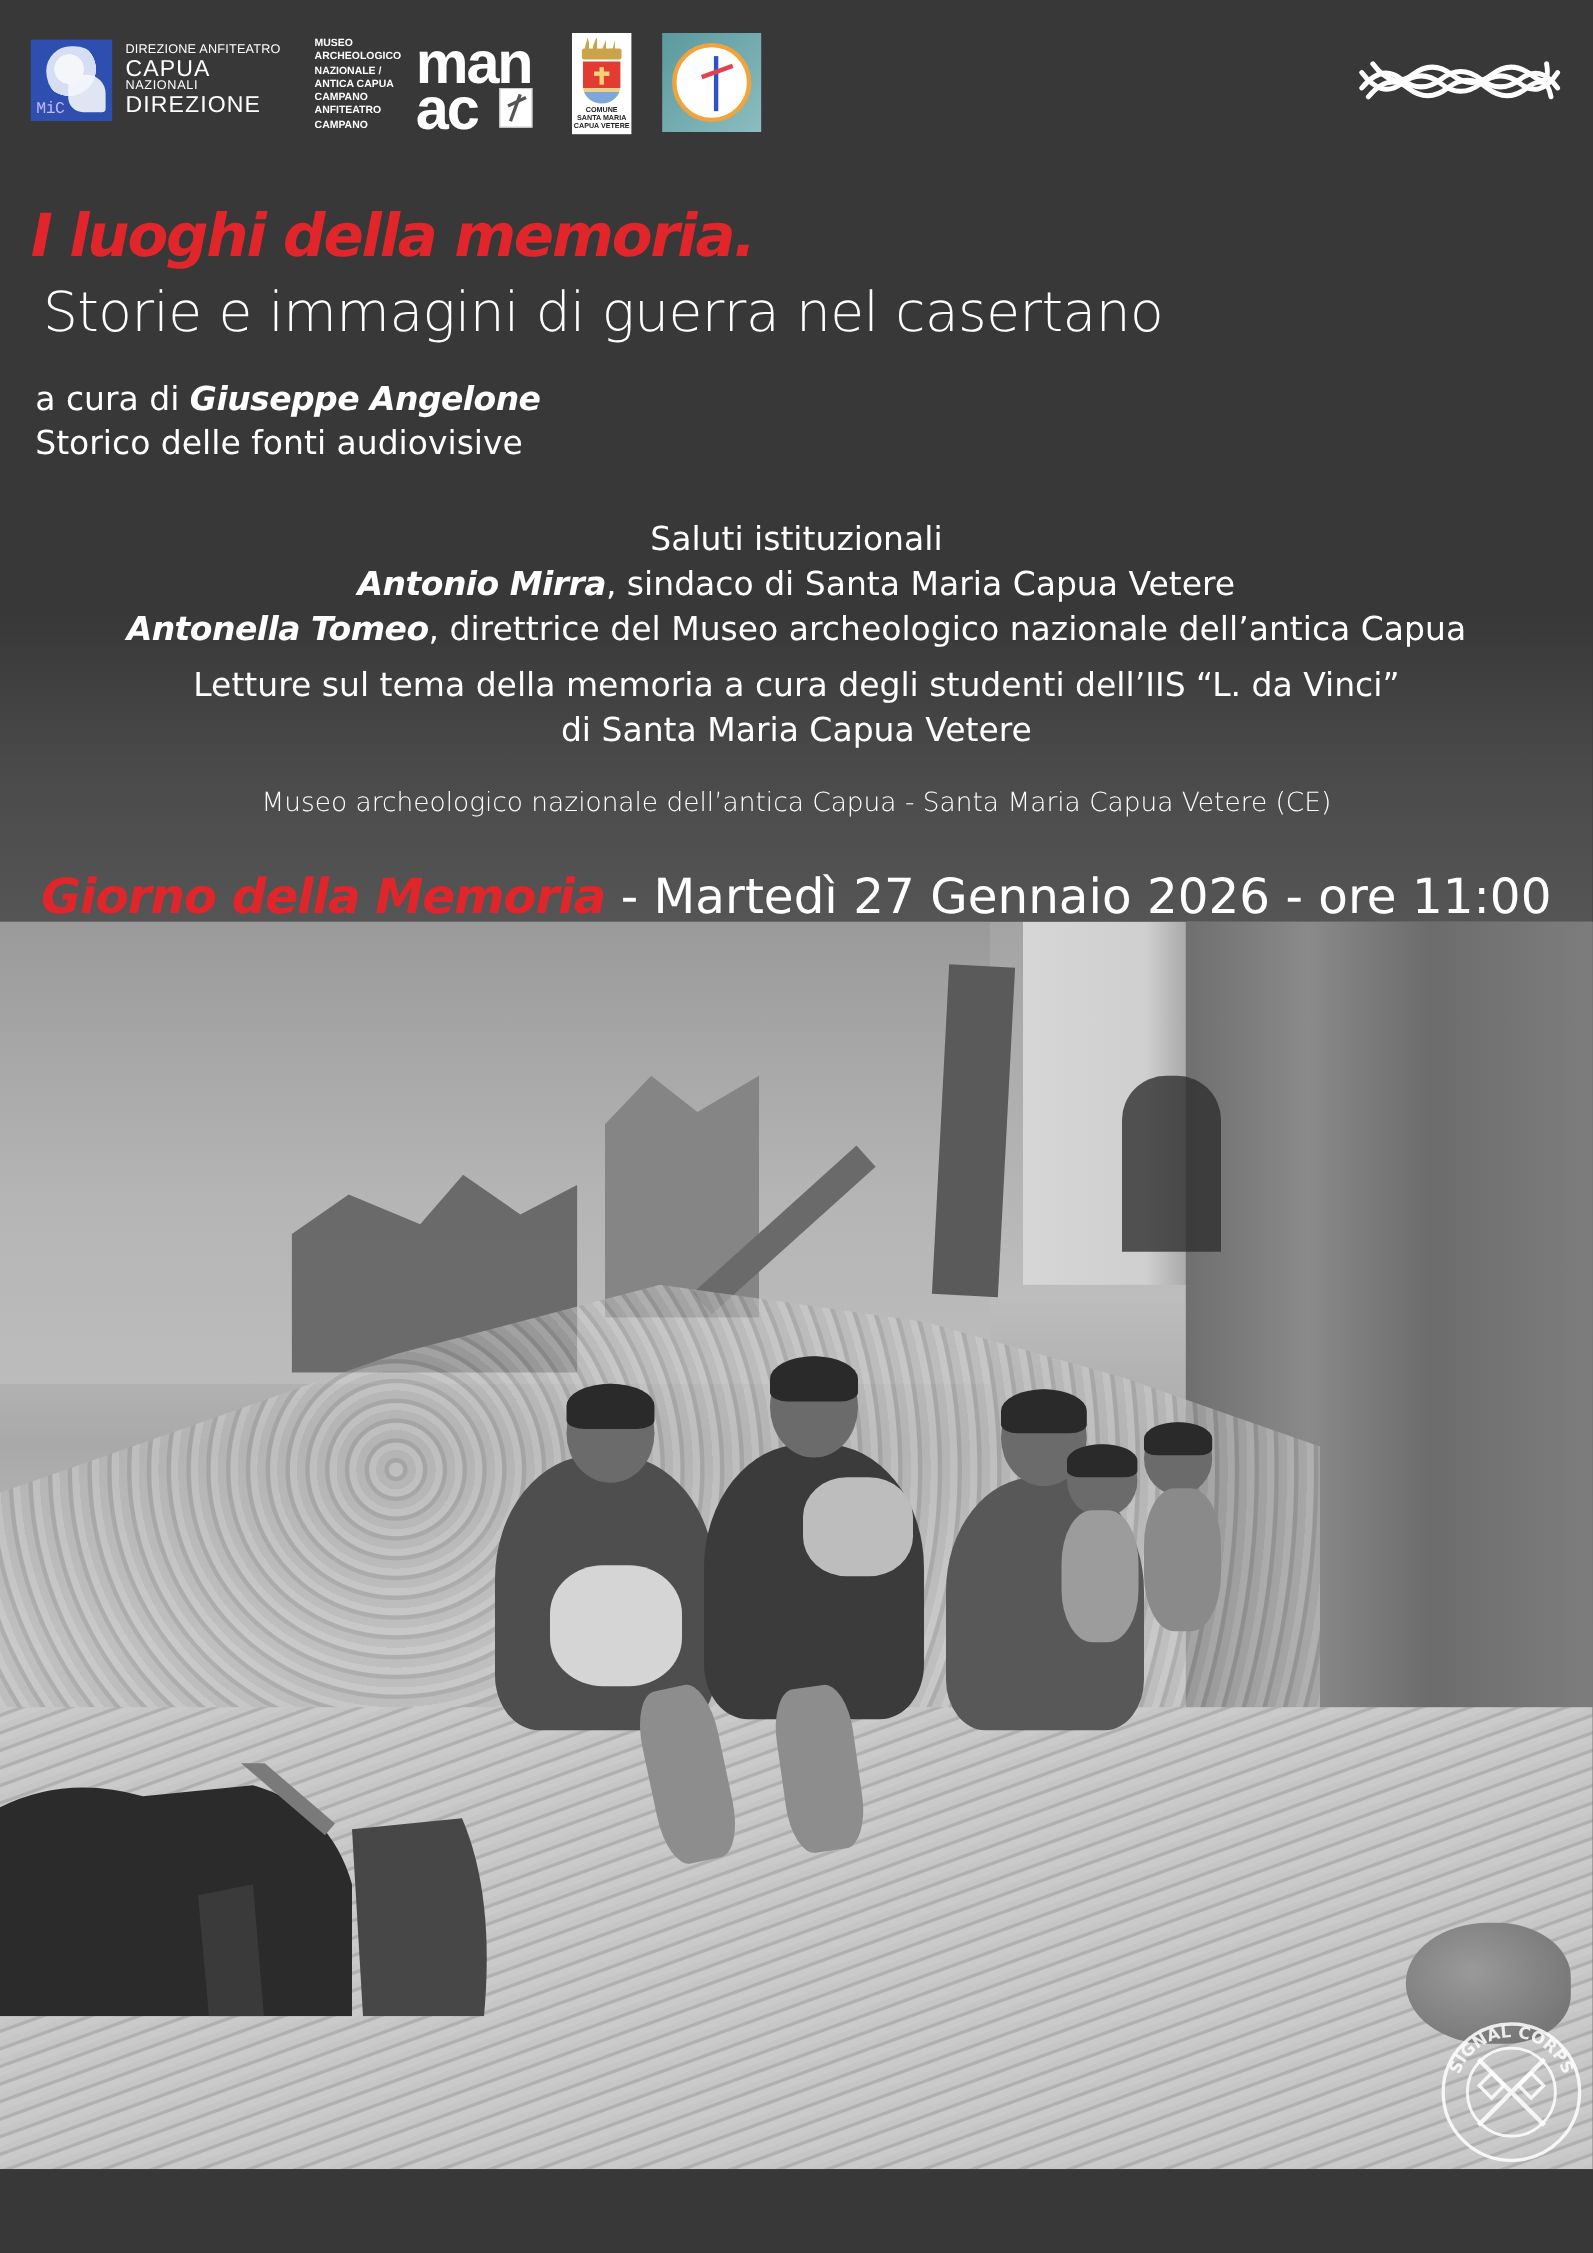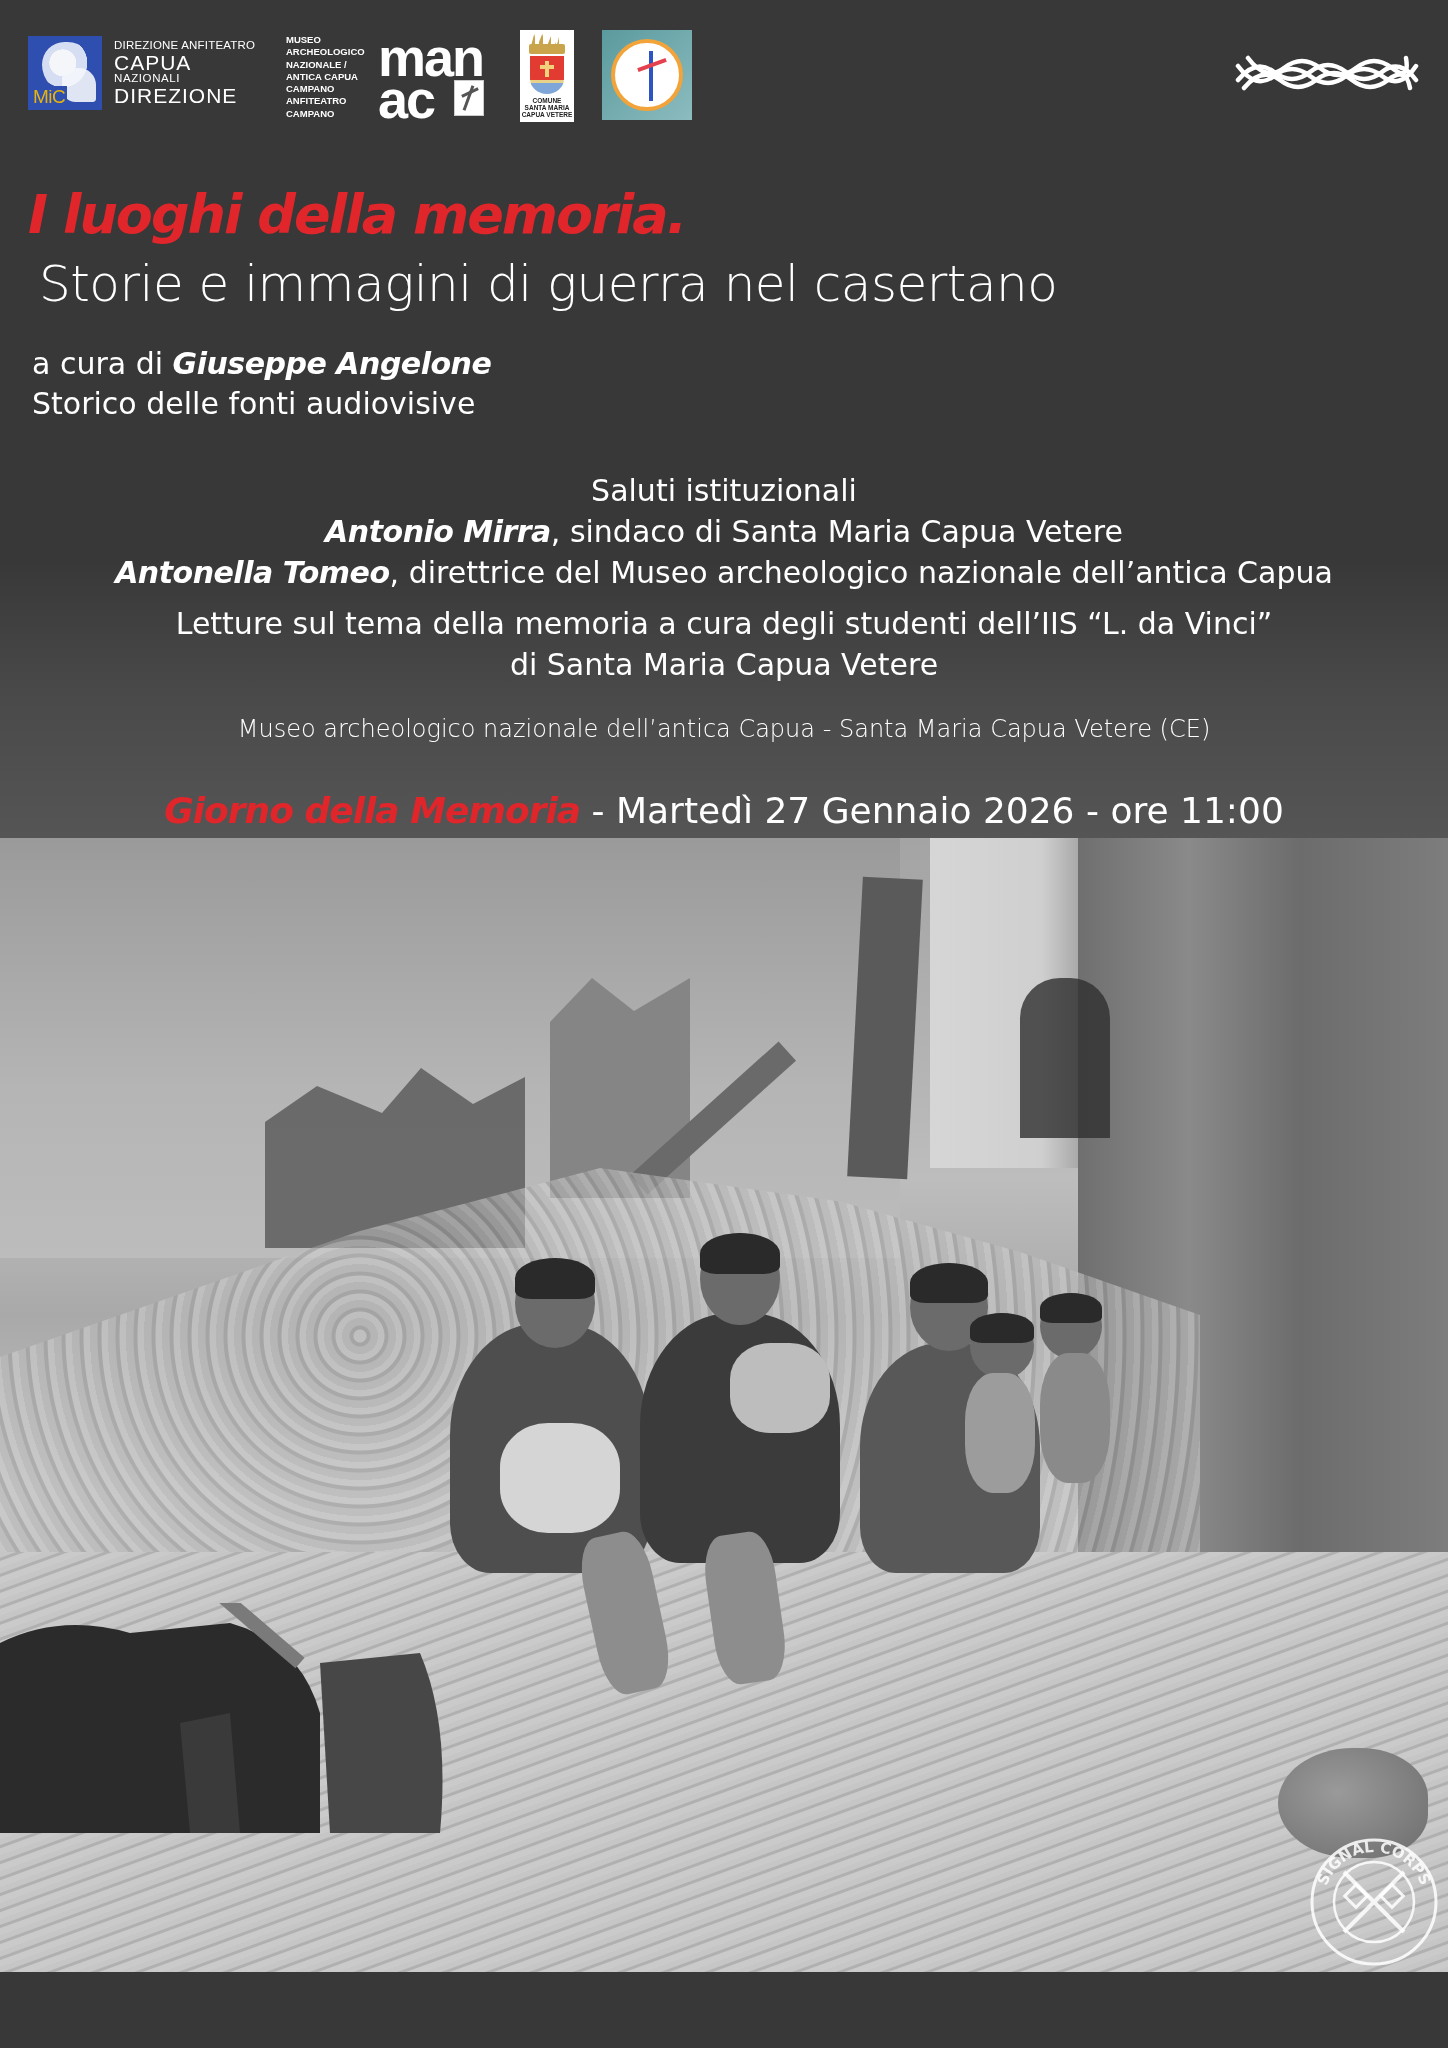--- a/index.html
+++ b/index.html
@@ -9,21 +9,21 @@
   .poster { position: absolute; left: 0; top: 0; width: 1448px; height: 2048px;
     background: linear-gradient(180deg, #383838 0px, #383838 560px, #4a4a4a 700px, #555555 838px, #383838 838px); }
 
   
   .logo-bar { position: absolute; top: 30px; left: 28px; right: 28px; height: 92px; }
   .logo-mic { position: absolute; left: 0; top: 6px; display: flex; align-items: center; gap: 12px; }
   .mic-box { width: 74px; height: 74px; background: #2e4fb0; position: relative; overflow: hidden; }
   .mic-head { position: absolute; left: 14px; top: 6px; width: 52px; height: 52px; border-radius: 46% 54% 40% 60%;
     background: radial-gradient(circle at 40% 40%, #ffffff 0 30%, #dfe6f7 31% 55%, transparent 56%); opacity: .95; }
   .mic-head:after { content: ""; position: absolute; left: 20px; top: 26px; width: 34px; height: 34px; background: #fff; border-radius: 30% 50% 10% 40%; opacity: .9; }
-  .mic-label { position: absolute; left: 3px; bottom: 2px; font-family: Liberation Sans, sans-serif; font-size: 19px; color: #eab308; letter-spacing: -0.5px; background: #2e4fb0; padding: 0 2px; }
+  .mic-label { position: absolute; left: 3px; bottom: 2px; font-family: Liberation Mono, monospace; font-size: 15px; color: #c4b5fd; letter-spacing: -0.5px; background: #2e4fb0; padding: 0 2px; }
   .mic-text { font-family: "Liberation Sans", sans-serif; color: #fff; line-height: 1.02; }
   .mic-text .t1 { font-size: 11.5px; letter-spacing: 0.2px; }
   .mic-text .t2 { font-size: 21px; letter-spacing: 1px; }
   .mic-text .t3 { font-size: 11.5px; letter-spacing: 0.6px; }
   .mic-text .t4 { font-size: 21px; letter-spacing: 1px; }
 
   .logo-manac { position: absolute; left: 258px; top: 4px; display: flex; align-items: flex-end; }
   .manac-small { font-family: "Liberation Sans", sans-serif; font-weight: bold; font-size: 9.5px; line-height: 12.3px; color: #fff; width: 92px; }
   .manac-big { font-family: "Liberation Sans", sans-serif; font-weight: bold; font-size: 54px; line-height: 42px; color: #fff; letter-spacing: -2px; position: relative; }
   .manac-big .l2 { display: flex; align-items: flex-end; gap: 20px; }
@@ -53,21 +53,21 @@
   .title-white { position: absolute; left: 39px; top: 255px; font-family: "DejaVu Sans", sans-serif; font-weight: 300; font-size: 50px; color: #ffffff; letter-spacing: -0.5px; }
   .curator { position: absolute; left: 32px; top: 344px; font-size: 30px; line-height: 40px; color: #fff; }
   .curator b { font-weight: bold; font-style: italic; letter-spacing: -0.5px; }
 
   
   .center-block { position: absolute; left: 0; width: 1448px; text-align: center; color: #fff; }
   .saluti { top: 470px; font-size: 30px; line-height: 41px; }
   .saluti b { font-weight: bold; font-style: italic; letter-spacing: -0.5px; }
   .letture { top: 603px; font-size: 30px; line-height: 41px; }
   .venue { top: 715px; font-size: 24px; font-weight: 300; }
-  .date-line { top: 790px; font-size: 36px; }
+  .date-line { top: 790px; font-size: 44px; }
   .date-line .red { color: #e0262b; font-weight: bold; font-style: italic; letter-spacing: -1px; }
 
   
   .photo { position: absolute; left: 0; top: 838px; width: 1448px; height: 1134px; overflow: hidden;
     background: linear-gradient(180deg, #a4a4a4 0%, #b2b2b2 18%, #bdbdbd 30%, #a9a9a9 42%, #c2c2c2 58%, #b0b0b0 75%, #c9c9c9 100%); filter: grayscale(1); }
   .ph-sky { position: absolute; left: 0; top: 0; width: 900px; height: 420px; background: linear-gradient(180deg, #9a9a9a, #b5b5b5 60%, #bcbcbc); }
   .ph-wall-right { position: absolute; right: 0; top: 0; width: 370px; height: 720px; background: linear-gradient(90deg, #6f6f6f, #8a8a8a 30%, #6c6c6c 60%, #7d7d7d); }
   .ph-wall-white { position: absolute; left: 930px; top: 0; width: 160px; height: 330px; background: linear-gradient(90deg, #d6d6d6, #cfcfcf 70%, #9d9d9d); }
   .ph-door { position: absolute; left: 1020px; top: 140px; width: 90px; height: 160px; background: #2f2f2f; border-radius: 40px 40px 0 0; opacity: .8; }
   .ph-ruin1 { position: absolute; left: 265px; top: 230px; width: 260px; height: 180px; background: #575757; clip-path: polygon(0 30%, 20% 10%, 45% 25%, 60% 0, 80% 20%, 100% 5%, 100% 100%, 0 100%); opacity: .8; }

